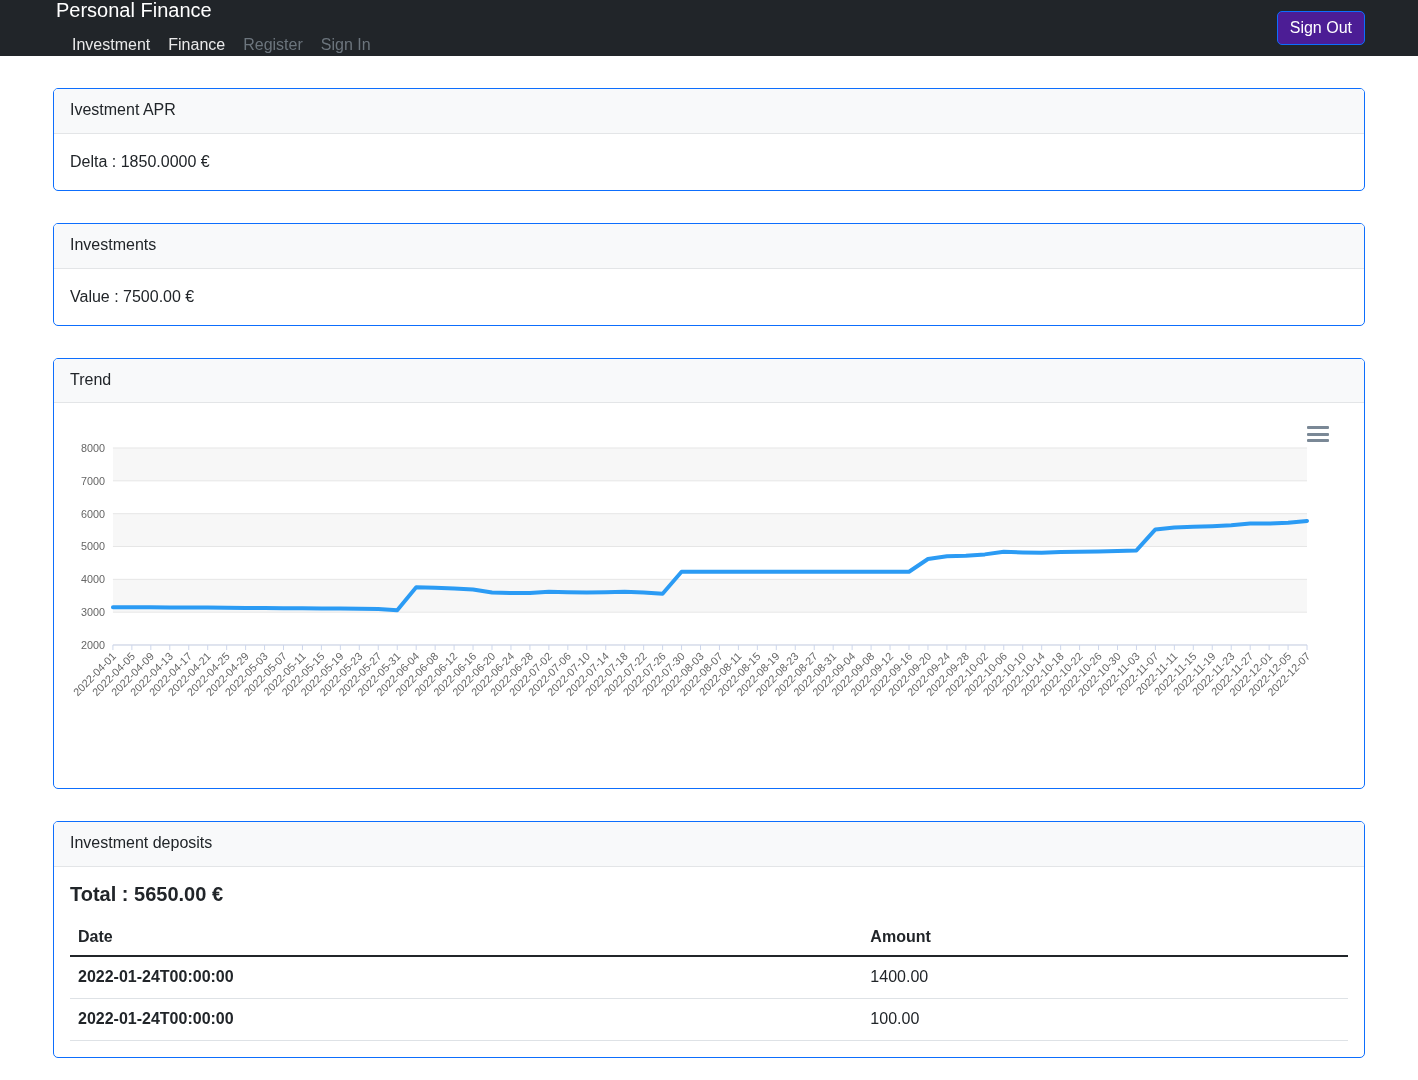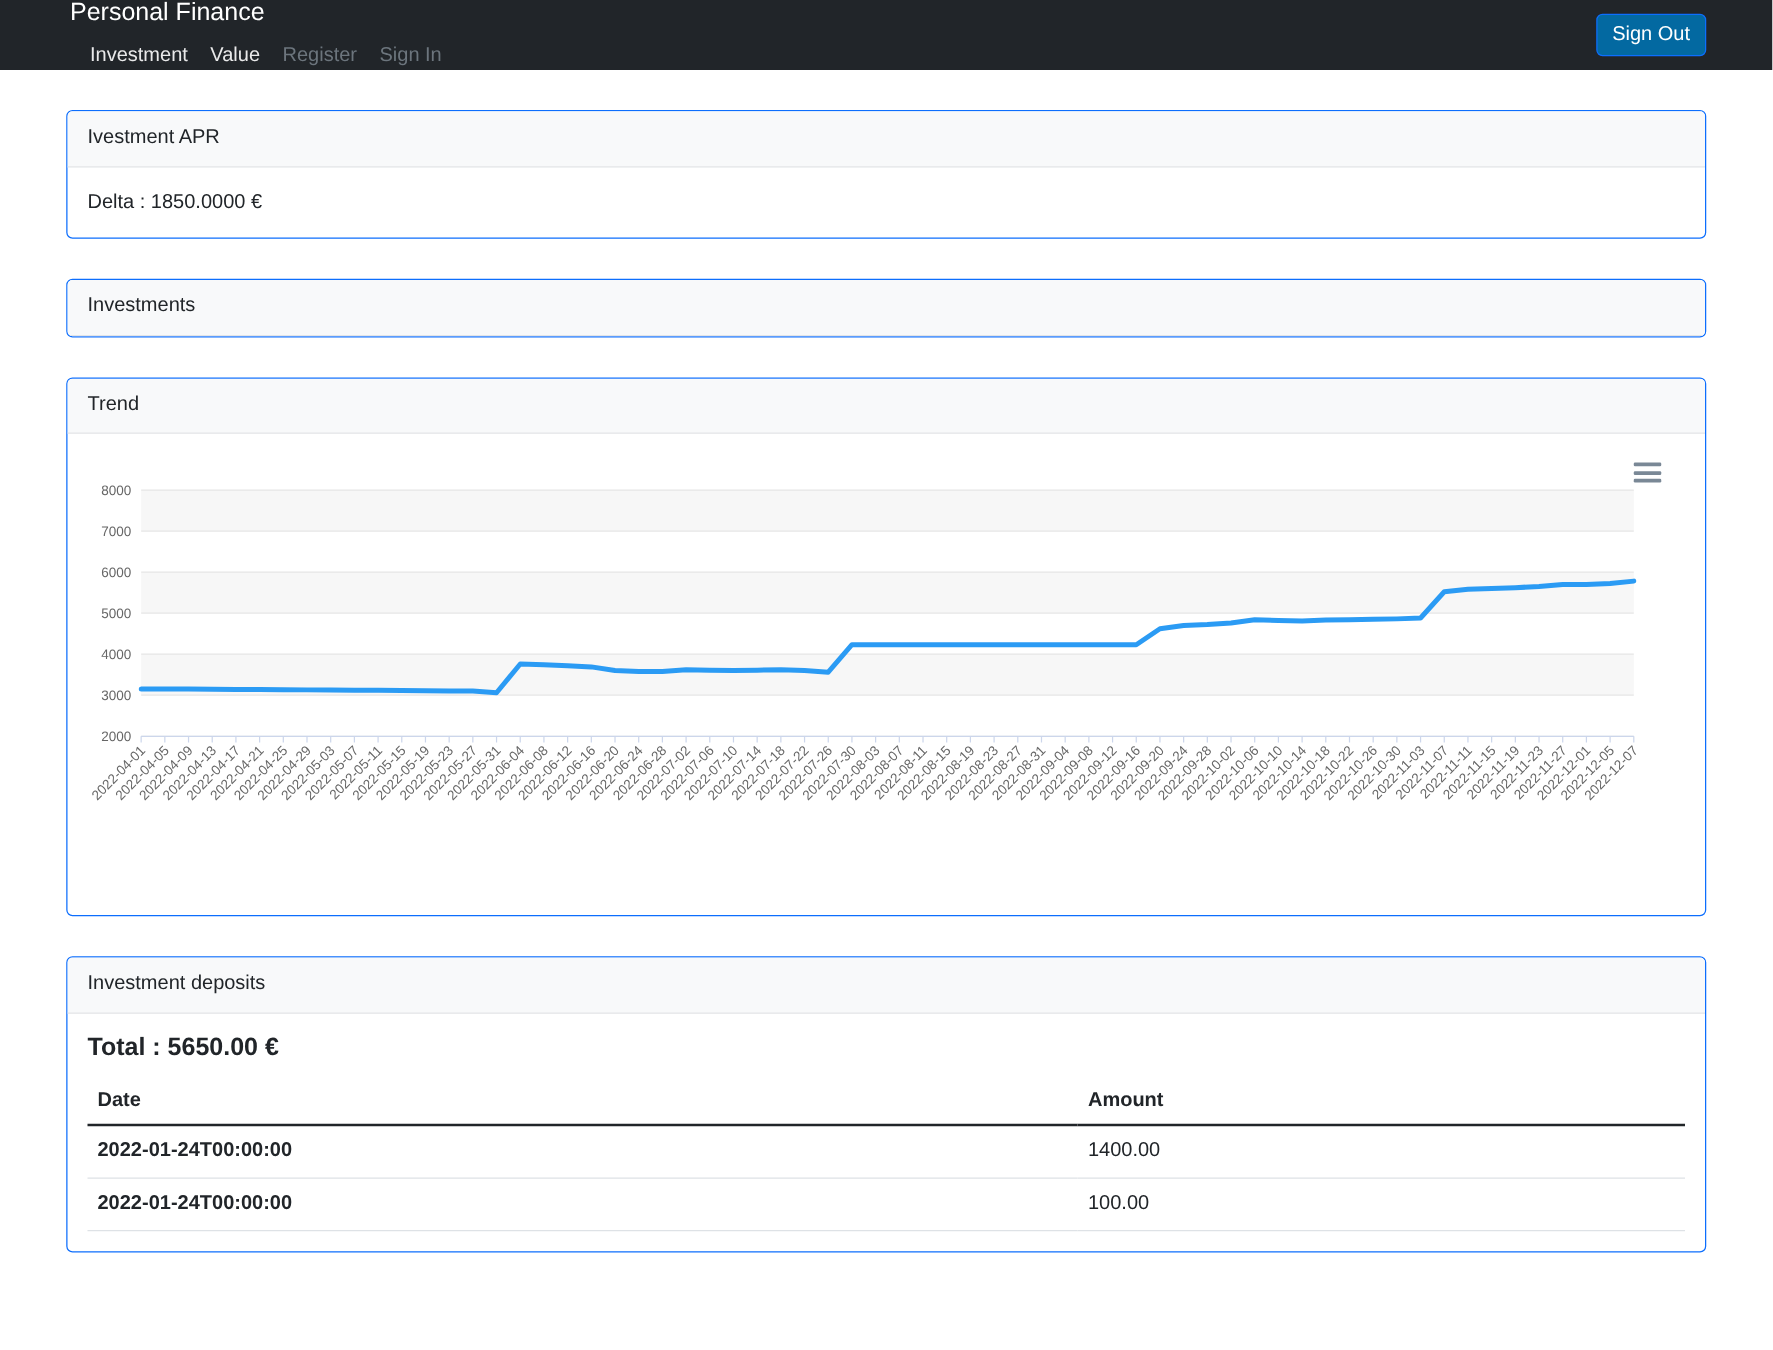--- a/index.html
+++ b/index.html
@@ -44,21 +44,21 @@
     font-size: 16px;
     line-height: 1;
     text-decoration: none;
     white-space: nowrap;
   }
   .nav-link.muted { color: #6c757d; }
   .signout-btn {
     position: absolute;
     right: 53px;
     top: 11px;
-    background: #0369a1;
+    background: #4c1d95;
     color: #ffffff;
     border: 1px solid #0d6efd;
     border-radius: 5px;
     font-size: 16px;
     font-family: "Liberation Sans", sans-serif;
     padding: 6px 12px 7px;
     cursor: pointer;
     line-height: 1.2;
   }
 
@@ -139,21 +139,21 @@
 </head>
 <body>
 
 <nav class="navbar">
   <a class="brand" href="#">Personal Finance</a>
   <ul class="nav-links">
     <li>
       <a class="nav-link" href="#">Investment</a>
     </li>
     <li>
-      <a class="nav-link" href="#">Value</a>
+      <a class="nav-link" href="#">Finance</a>
     </li>
     <li>
       <a class="nav-link muted" href="#">Register</a>
     </li>
     <li>
       <a class="nav-link muted" href="#">Sign In</a>
     </li>
   </ul>
   <button class="signout-btn">Sign Out</button>
 </nav>
@@ -162,20 +162,23 @@
 
   <section class="card">
     <div class="card-header">Ivestment APR</div>
     <div class="card-body">
       <p class="stat-line">Delta : 1850.0000 €</p>
     </div>
   </section>
 
   <section class="card">
     <div class="card-header">Investments</div>
+    <div class="card-body">
+      <p class="stat-line">Value : 7500.00 €</p>
+    </div>
   </section>
 
   <section class="card">
     <div class="card-header">Trend</div>
     <div class="card-body chart-body">
       <div class="chart-wrap">
         <div class="export-menu">
           <span></span>
             <span></span>
             <span></span>

